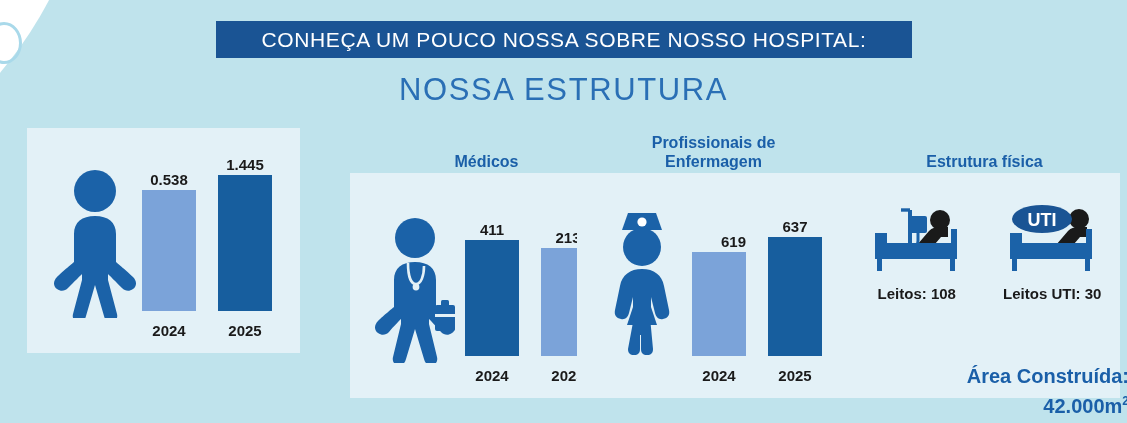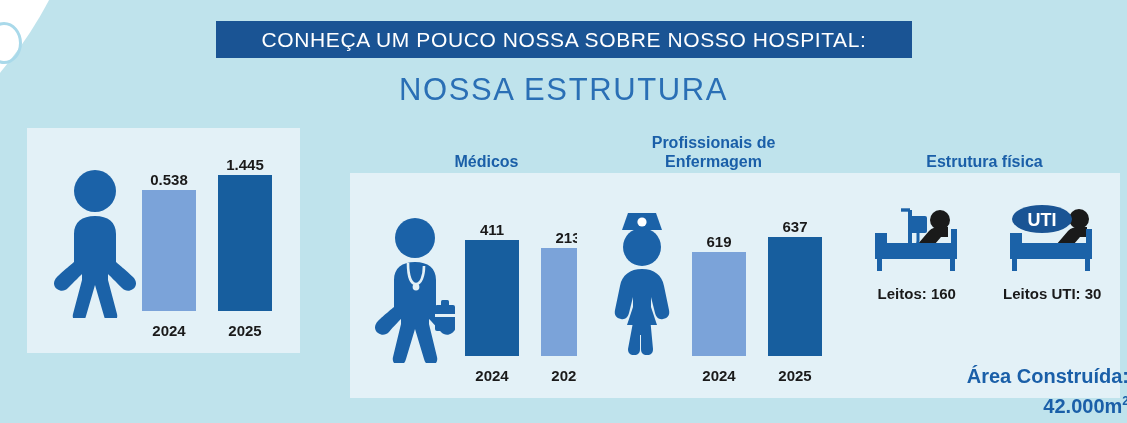--- a/index.html
+++ b/index.html
@@ -278,21 +278,21 @@
         <svg width="92" height="150" viewBox="0 0 92 150">
           <path fill="#1b62a8" d="M29 8h28l6 17H23z"></path>
           <circle cx="43" cy="17" r="4.6" fill="#ffffff"></circle>
           <circle cx="43" cy="42" r="19" fill="#1b62a8"></circle>
           <path fill="#1b62a8" d="M43 64c-12 0-20 6-22 17l-5 24c-1 5 1 8 6 9 4 1 7-2 8-6l4-16v10l-6 18h30l-6-18v-10l4 16c1 4 4 7 8 6 5-1 7-4 6-9l-5-24c-2-11-10-17-22-17z"></path>
           <path fill="#1b62a8" d="M35 112h16l3 32c0 4-2 6-6 6s-6-2-6-6v-14h-1v14c0 4-2 6-6 6s-6-2-6-6z"></path>
         </svg>
       </div>
       <div class="bars">
         <div class="bar-col col-0">
-          <div class="bar-value" style="bottom:148px;">619</div>
+          <div class="bar-value" style="bottom:148px;text-align:right;">619</div>
           <div class="bar-rect" style="bottom:42px;height:104px;background:#7ba3d9;"></div>
           <div class="bar-year" style="bottom:14px;">2024</div>
         </div>
         <div class="bar-col col-1">
           <div class="bar-value" style="bottom:163px;">637</div>
           <div class="bar-rect" style="bottom:42px;height:119px;background:#175e9e;"></div>
           <div class="bar-year" style="bottom:14px;">2025</div>
         </div>
       </div>
     </div>
@@ -313,21 +313,21 @@
               <path fill="none" stroke="#1b62a8" stroke-width="3" d="M53 36v8c0 4-3 6-7 6"></path>
               <path fill="none" stroke="#1b62a8" stroke-width="3.4" d="M36 13h9"></path>
               <rect x="10" y="46" width="82" height="12" fill="#1b62a8"></rect>
               <rect x="10" y="36" width="12" height="22" fill="#1b62a8"></rect>
               <rect x="86" y="32" width="6" height="26" fill="#1b62a8"></rect>
               <rect x="10" y="58" width="82" height="4" fill="#1b62a8"></rect>
               <rect x="12" y="58" width="5" height="16" fill="#1b62a8"></rect>
               <rect x="85" y="58" width="5" height="16" fill="#1b62a8"></rect>
             </svg>
           </div>
-          <div class="bed-caption">Leitos: 160</div>
+          <div class="bed-caption">Leitos: 108</div>
         </div>
 
         <div class="bed-block">
           <div class="bed-icon">
             <svg width="104" height="76" viewBox="0 0 104 76">
               <circle cx="79" cy="22" r="10" fill="#1a1a1a"></circle>
               <path fill="#1a1a1a" d="M56 48l12-14c3-3 6-4 10-4h9v10h-7l-12 14z"></path>
               <ellipse cx="42" cy="22" rx="30" ry="14" fill="#1a5494"></ellipse>
               <text x="42" y="29" text-anchor="middle" fill="#ffffff" font-family="Liberation Sans, sans-serif" font-size="18" font-weight="bold">UTI</text>
               <rect x="10" y="46" width="82" height="12" fill="#1b62a8"></rect>

